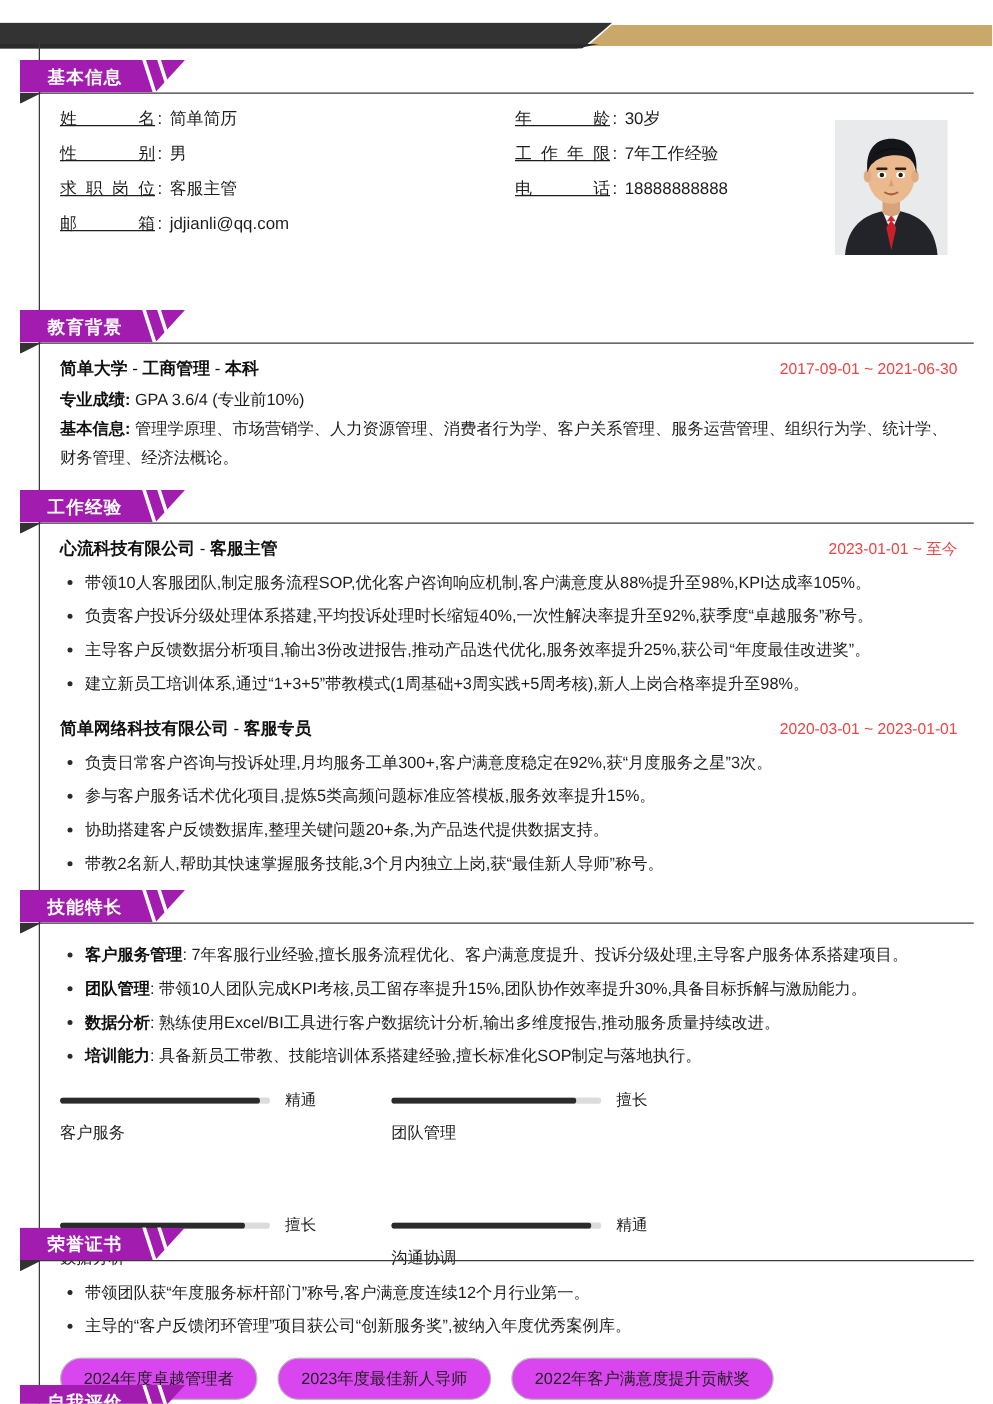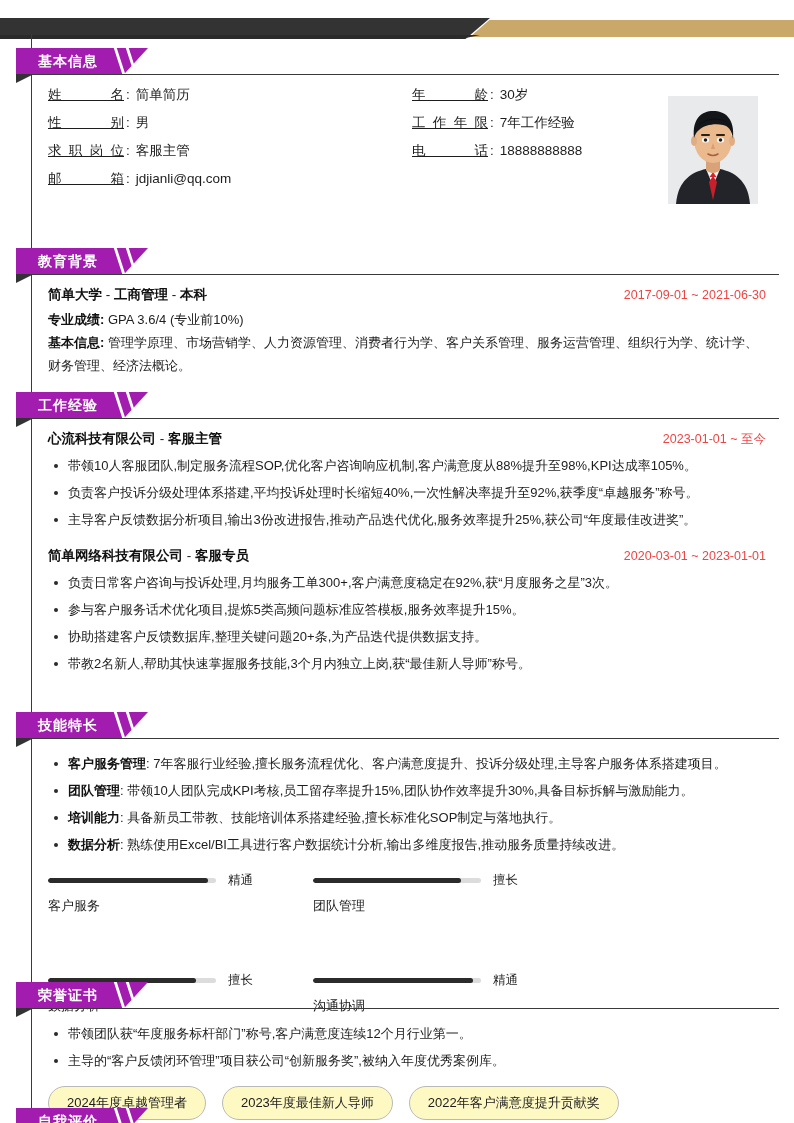--- a/index.html
+++ b/index.html
@@ -248,21 +248,21 @@
     display: flex;
     gap: 16px;
     margin-top: 12px;
   }
   .pill {
     border: 1px solid #b9b9b9;
     border-radius: 18px;
     padding: 7px 18px;
     font-size: 13px;
     color: #1d1d1d;
-    background: #fef9c3;
+    background: #d946ef;
     white-space: nowrap;
   }
 </style>
 </head>
 <body>
 
 <div class="top-banner">
   <div class="gold"></div>
   <div class="dark"></div>
   <div class="dark-under"></div>
@@ -401,20 +401,21 @@
       <div class="entry-head">
         <div class="entry-title">
           <span>心流科技有限公司</span><span class="sep"> - </span><span>客服主管</span>
         </div>
         <div class="entry-date">2023-01-01 ~ 至今</div>
       </div>
       <ul class="bullets">
         <li>带领10人客服团队,制定服务流程SOP,优化客户咨询响应机制,客户满意度从88%提升至98%,KPI达成率105%。</li>
         <li>负责客户投诉分级处理体系搭建,平均投诉处理时长缩短40%,一次性解决率提升至92%,获季度“卓越服务”称号。</li>
         <li>主导客户反馈数据分析项目,输出3份改进报告,推动产品迭代优化,服务效率提升25%,获公司“年度最佳改进奖”。</li>
+        <li>建立新员工培训体系,通过“1+3+5”带教模式(1周基础+3周实践+5周考核),新人上岗合格率提升至98%。</li>
       </ul>
     </div>
 
     <div style="margin-top:14px;">
       <div class="entry-head">
         <div class="entry-title">
           <span>简单网络科技有限公司</span><span class="sep"> - </span><span>客服专员</span>
         </div>
         <div class="entry-date">2020-03-01 ~ 2023-01-01</div>
       </div>
@@ -439,24 +440,24 @@
   </div>
   <div class="sec-body">
     <ul class="bullets">
       <li>
         <b>客户服务管理</b><span>: </span><span>7年客服行业经验,擅长服务流程优化、客户满意度提升、投诉分级处理,主导客户服务体系搭建项目。</span>
       </li>
       <li>
         <b>团队管理</b><span>: </span><span>带领10人团队完成KPI考核,员工留存率提升15%,团队协作效率提升30%,具备目标拆解与激励能力。</span>
       </li>
       <li>
-        <b>培训能力</b><span>: </span><span>具备新员工带教、技能培训体系搭建经验,擅长标准化SOP制定与落地执行。</span>
+        <b>数据分析</b><span>: </span><span>熟练使用Excel/BI工具进行客户数据统计分析,输出多维度报告,推动服务质量持续改进。</span>
       </li>
       <li>
-        <b>数据分析</b><span>: </span><span>熟练使用Excel/BI工具进行客户数据统计分析,输出多维度报告,推动服务质量持续改进。</span>
+        <b>培训能力</b><span>: </span><span>具备新员工带教、技能培训体系搭建经验,擅长标准化SOP制定与落地执行。</span>
       </li>
     </ul>
 
     <div class="bars">
       <div class="bar-item">
         <div class="bar-top">
           <div class="bar-track">
             <div class="bar-fill" style="width: 95%;"></div>
           </div>
           <div class="bar-level">精通</div>

